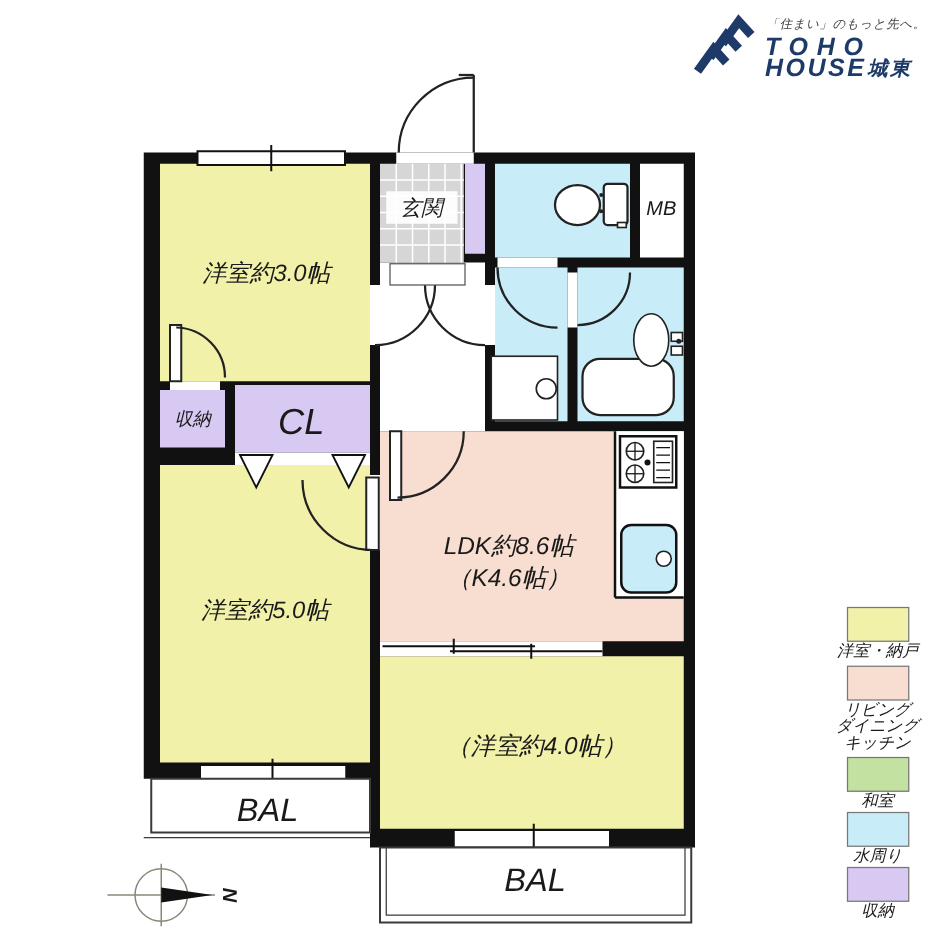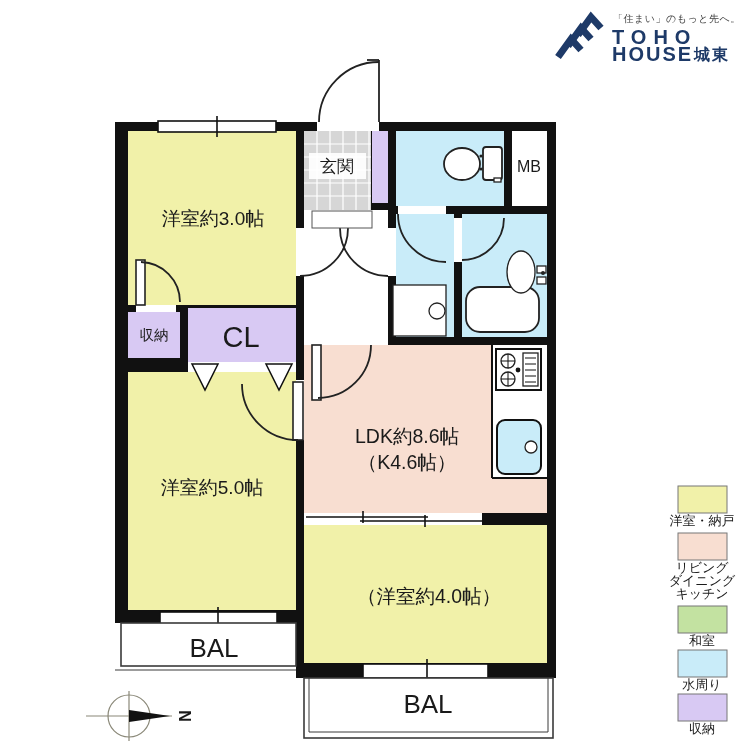--- a/index.html
+++ b/index.html
@@ -1,17 +1,17 @@
 <!DOCTYPE html>
 <html style="--room_yellow: #f1f1a9; --ldk_pink: #f8ded1; --wet_blue: #c9ecf9; --closet_purple: #d8c9f3; --tile_gray: #d6d6d6; --tatami_green: #c3e2a1; --wall_black: #111111; --brand_navy: #1e3a68;"><head>
 <meta charset="utf-8">
 <style>
   html,body{margin:0;padding:0;background:#fff;}
   #stage{position:relative;width:750px;height:750px;background:#fff;overflow:hidden;
-         font-family:"Liberation Sans","DejaVu Sans",sans-serif;}
+         font-family:"Liberation Sans","DejaVu Sans",sans-serif;font-style:italic;}
   svg{position:absolute;top:0;left:0;}
   .wall{fill:var(--wall_black,#111);}
   .room-yellow{fill:var(--room_yellow,#f1f1a9);}
   .room-pink{fill:var(--ldk_pink,#f8ded1);}
   .room-blue{fill:var(--wet_blue,#c9ecf9);}
   .room-purple{fill:var(--closet_purple,#d8c9f3);}
   .room-gray{fill:var(--tile_gray,#d6d6d6);}
   .room-white{fill:#ffffff;}
   .carve{fill:#ffffff;}
   .txt{fill:#1a1a1a;font-family:"Liberation Sans","DejaVu Sans",sans-serif;}

